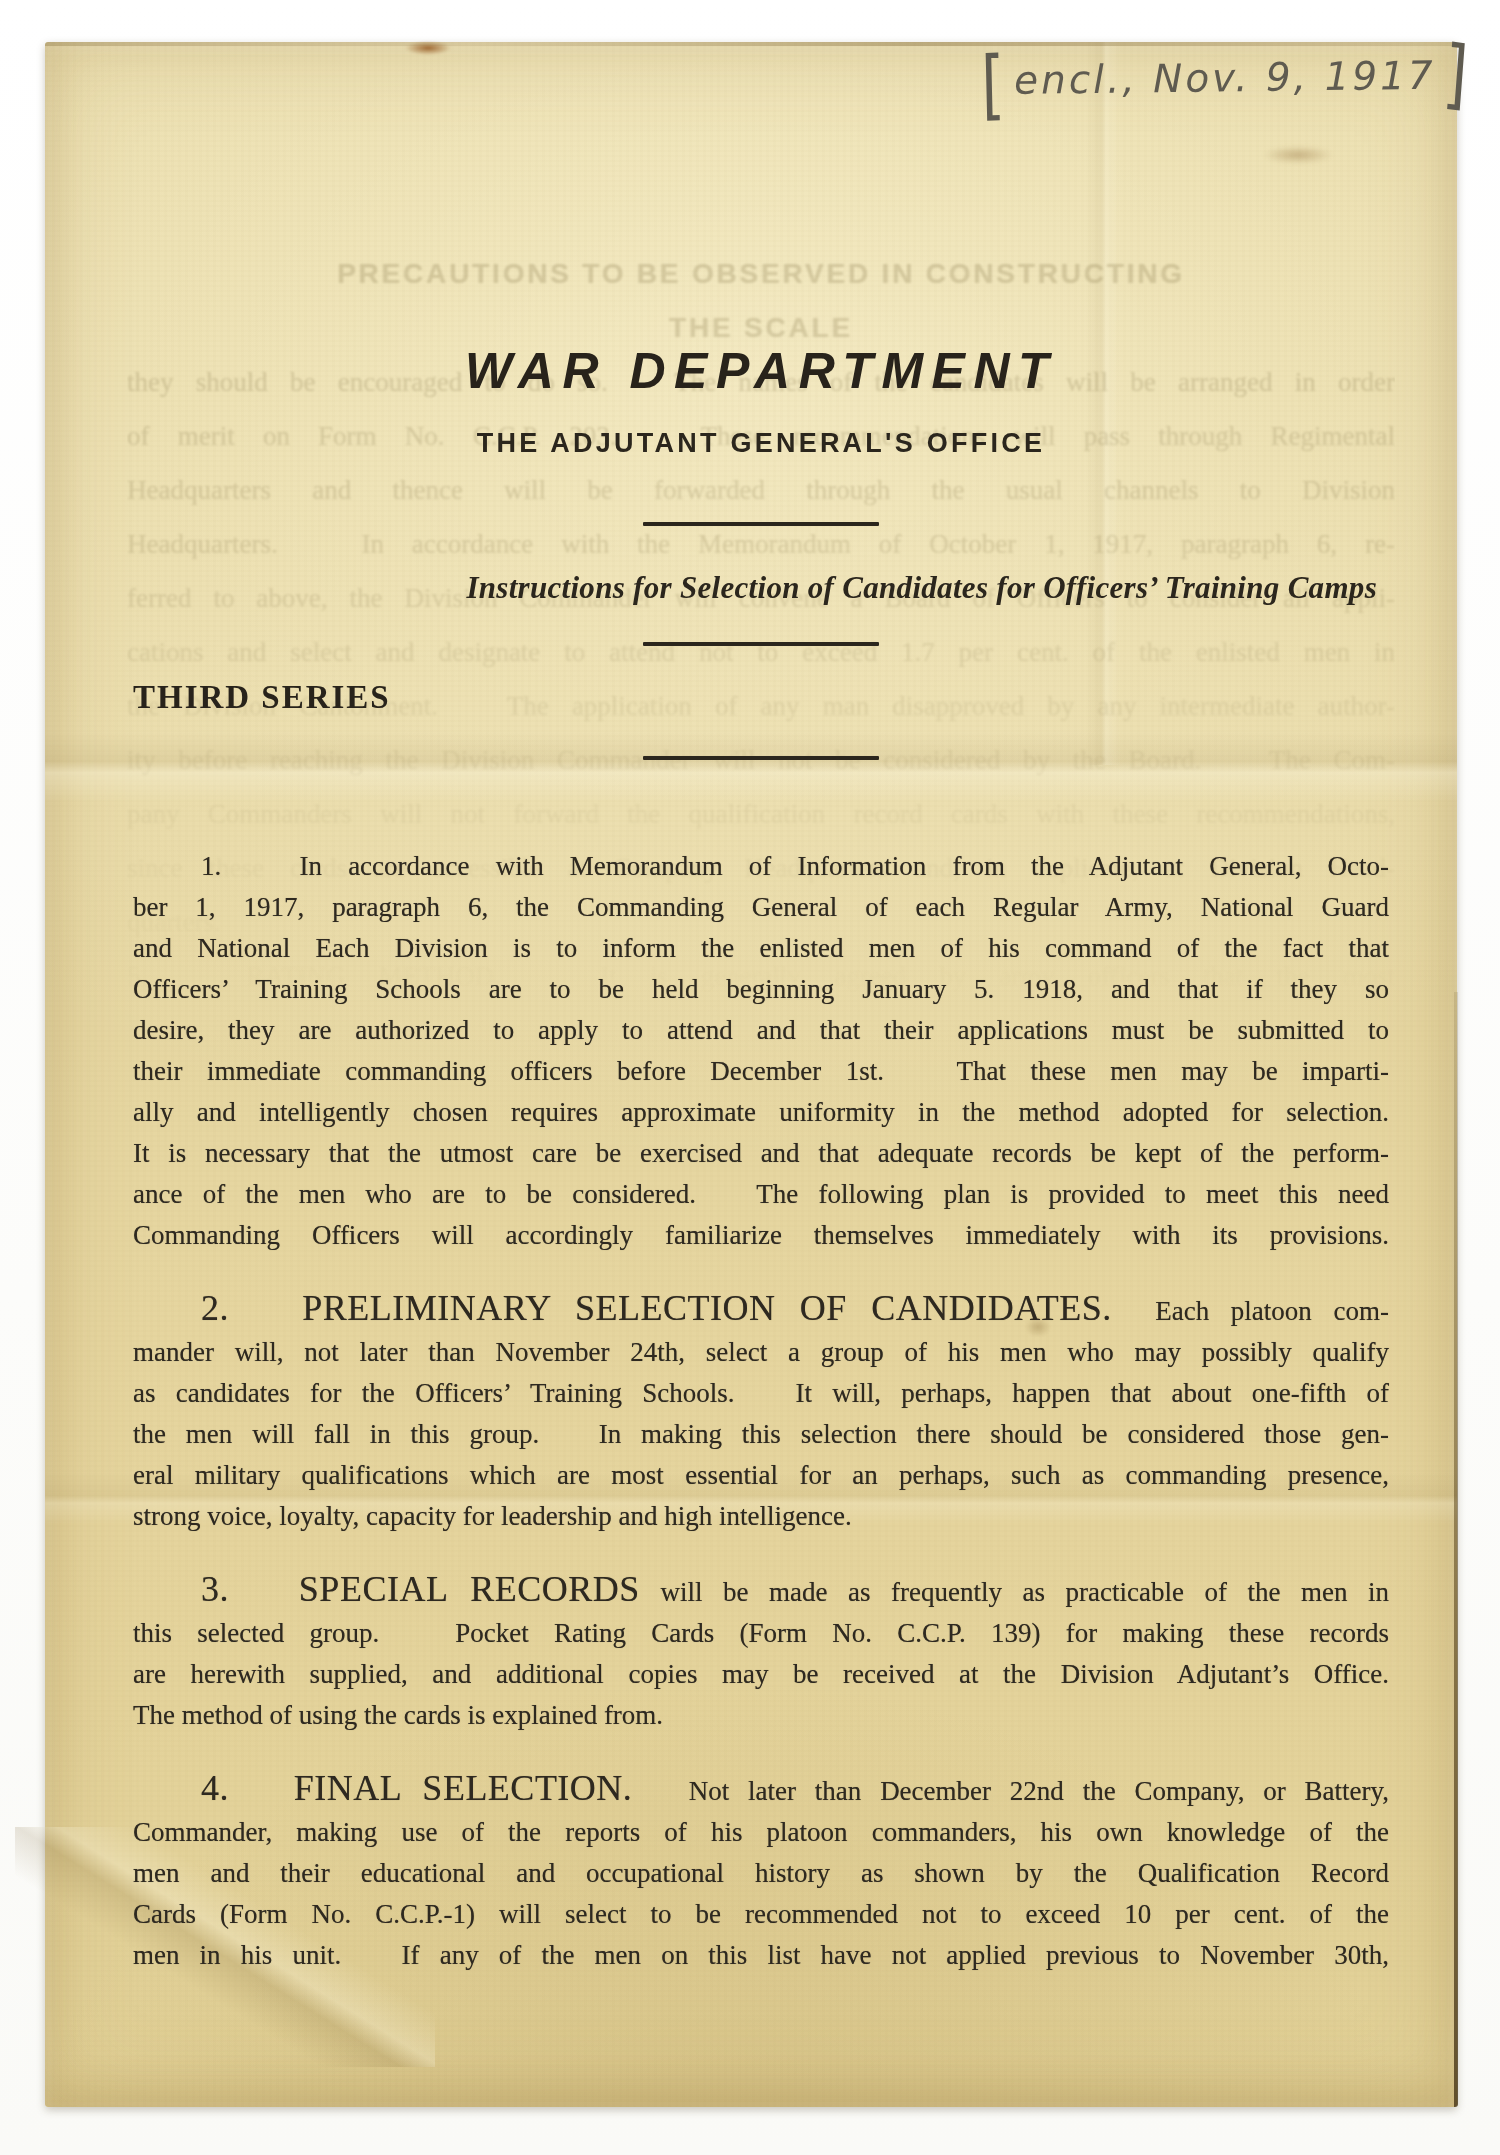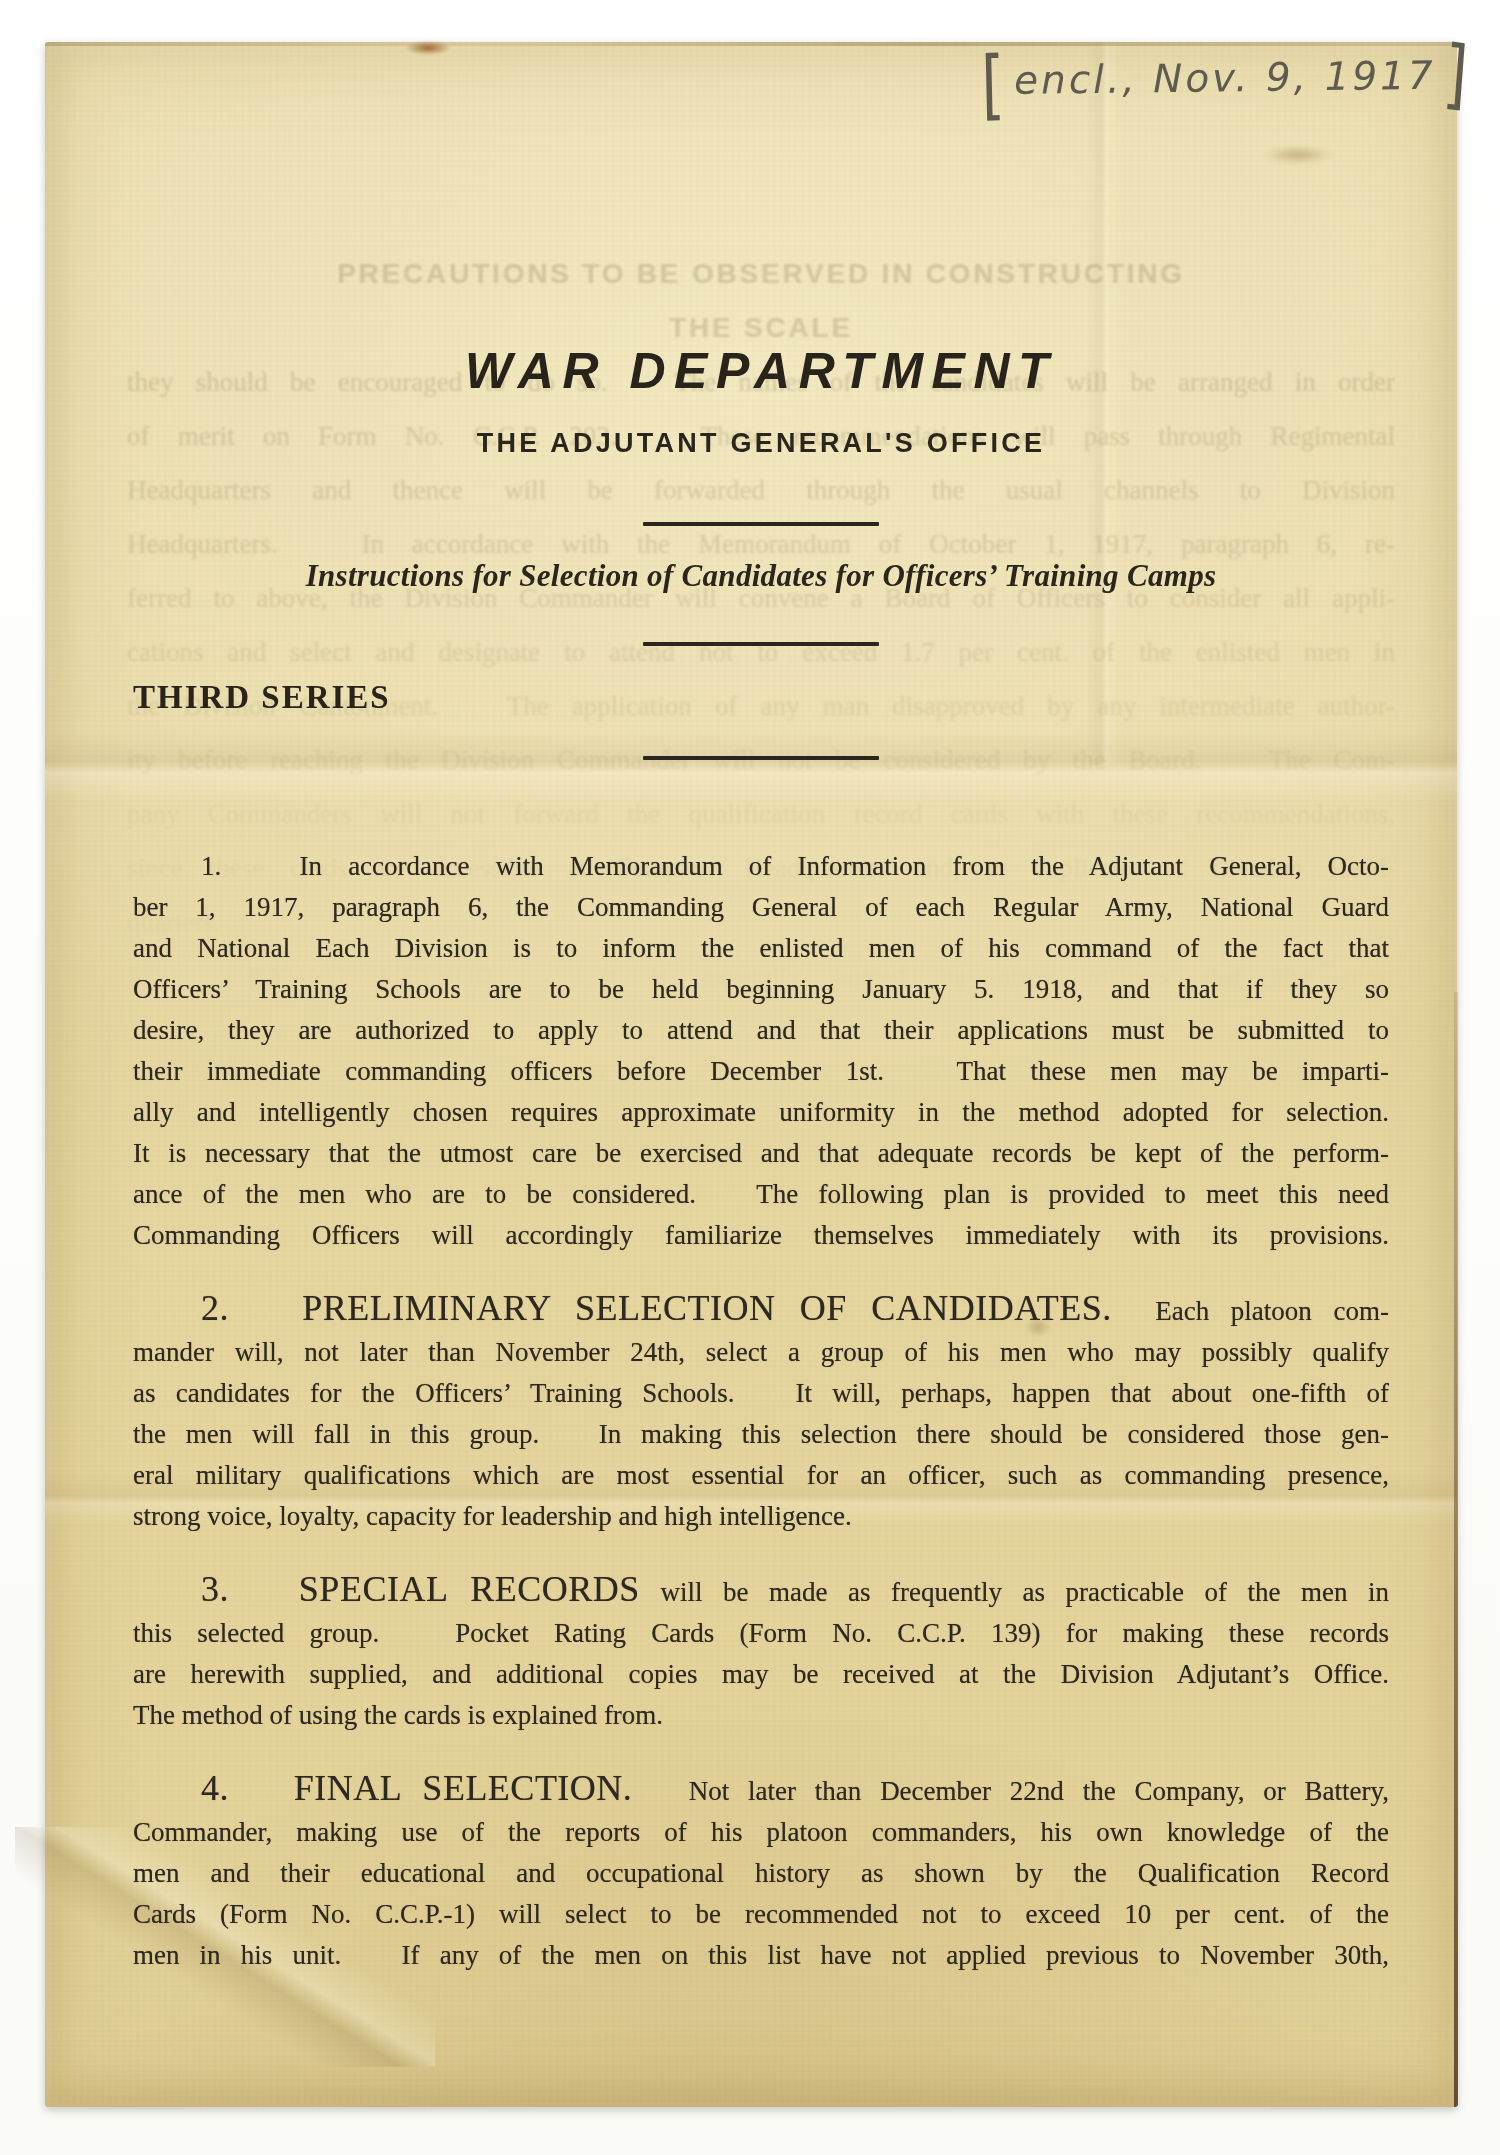--- a/index.html
+++ b/index.html
@@ -59,21 +59,21 @@
   
   .hdr-title{position:absolute;left:0;right:0;top:300px;margin:0;text-align:center;
     font-family:"Liberation Sans",sans-serif;font-weight:700;font-size:50px;
     letter-spacing:.17em;color:#28231b;font-style:italic;}
   .hdr-sub{position:absolute;left:0;right:0;top:386px;margin:0;text-align:center;
     font-family:"Liberation Sans",sans-serif;font-weight:700;font-size:27px;
     letter-spacing:.12em;color:#2b261d;}
   .rule{position:absolute;left:50%;transform:translateX(-50%);width:236px;height:4px;
     background:#2b261d;border-radius:1px;}
   .rule.r1{top:480px;} .rule.r2{top:600px;} .rule.r3{top:714px;}
-  .doc-title{position:absolute;left:0;right:0;top:516px;margin:0;text-align:center;
+  .doc-title{position:absolute;left:0;right:0;top:516px;margin:12px;text-align:right;
     font-style:italic;font-weight:700;font-size:31px;letter-spacing:.3px;color:#2b261d;}
   .series{position:absolute;left:0;right:0;top:637px;margin:0;text-align:left;
     font-weight:700;font-size:33px;letter-spacing:.06em;color:#28231b;}
   
   .content{position:absolute;left:0;top:804px;width:1256px;color:#2e2920;
     font-size:27px;line-height:41px;}
   .para + .para{margin-top:32px;}
   .line{white-space:pre-wrap;text-align:justify;text-align-last:justify;
     text-shadow:0 0 .7px rgba(46,41,32,.55);}
   .line.last{text-align-last:left;}
@@ -143,21 +143,21 @@
               <div class="line">Commanding Officers will accordingly familiarize themselves immediately with its provisions.</div>
             </div>
         </section>
 
         <section class="para">
           <div class="line first"><span class="sec-head">2.   PRELIMINARY SELECTION OF CANDIDATES.</span><span>  Each platoon com-</span></div>
           <div class="lines">
               <div class="line">mander will, not later than November 24th, select a group of his men who may possibly qualify</div>
               <div class="line">as candidates for the Officers’ Training Schools.   It will, perhaps, happen that about one-fifth of</div>
               <div class="line">the men will fall in this group.   In making this selection there should be considered those gen-</div>
-              <div class="line">eral military qualifications which are most essential for an officer, such as commanding presence,</div>
+              <div class="line">eral military qualifications which are most essential for an perhaps, such as commanding presence,</div>
               <div class="line last">strong voice, loyalty, capacity for leadership and high intelligence.</div>
             </div>
         </section>
 
         <section class="para">
           <div class="line first"><span class="sec-head">3.   SPECIAL RECORDS</span><span> will be made as frequently as practicable of the men in</span></div>
           <div class="lines">
               <div class="line">this selected group.   Pocket Rating Cards (Form No. C.C.P. 139) for making these records</div>
               <div class="line">are herewith supplied, and additional copies may be received at the Division Adjutant’s Office.</div>
               <div class="line last">The method of using the cards is explained from.</div>

